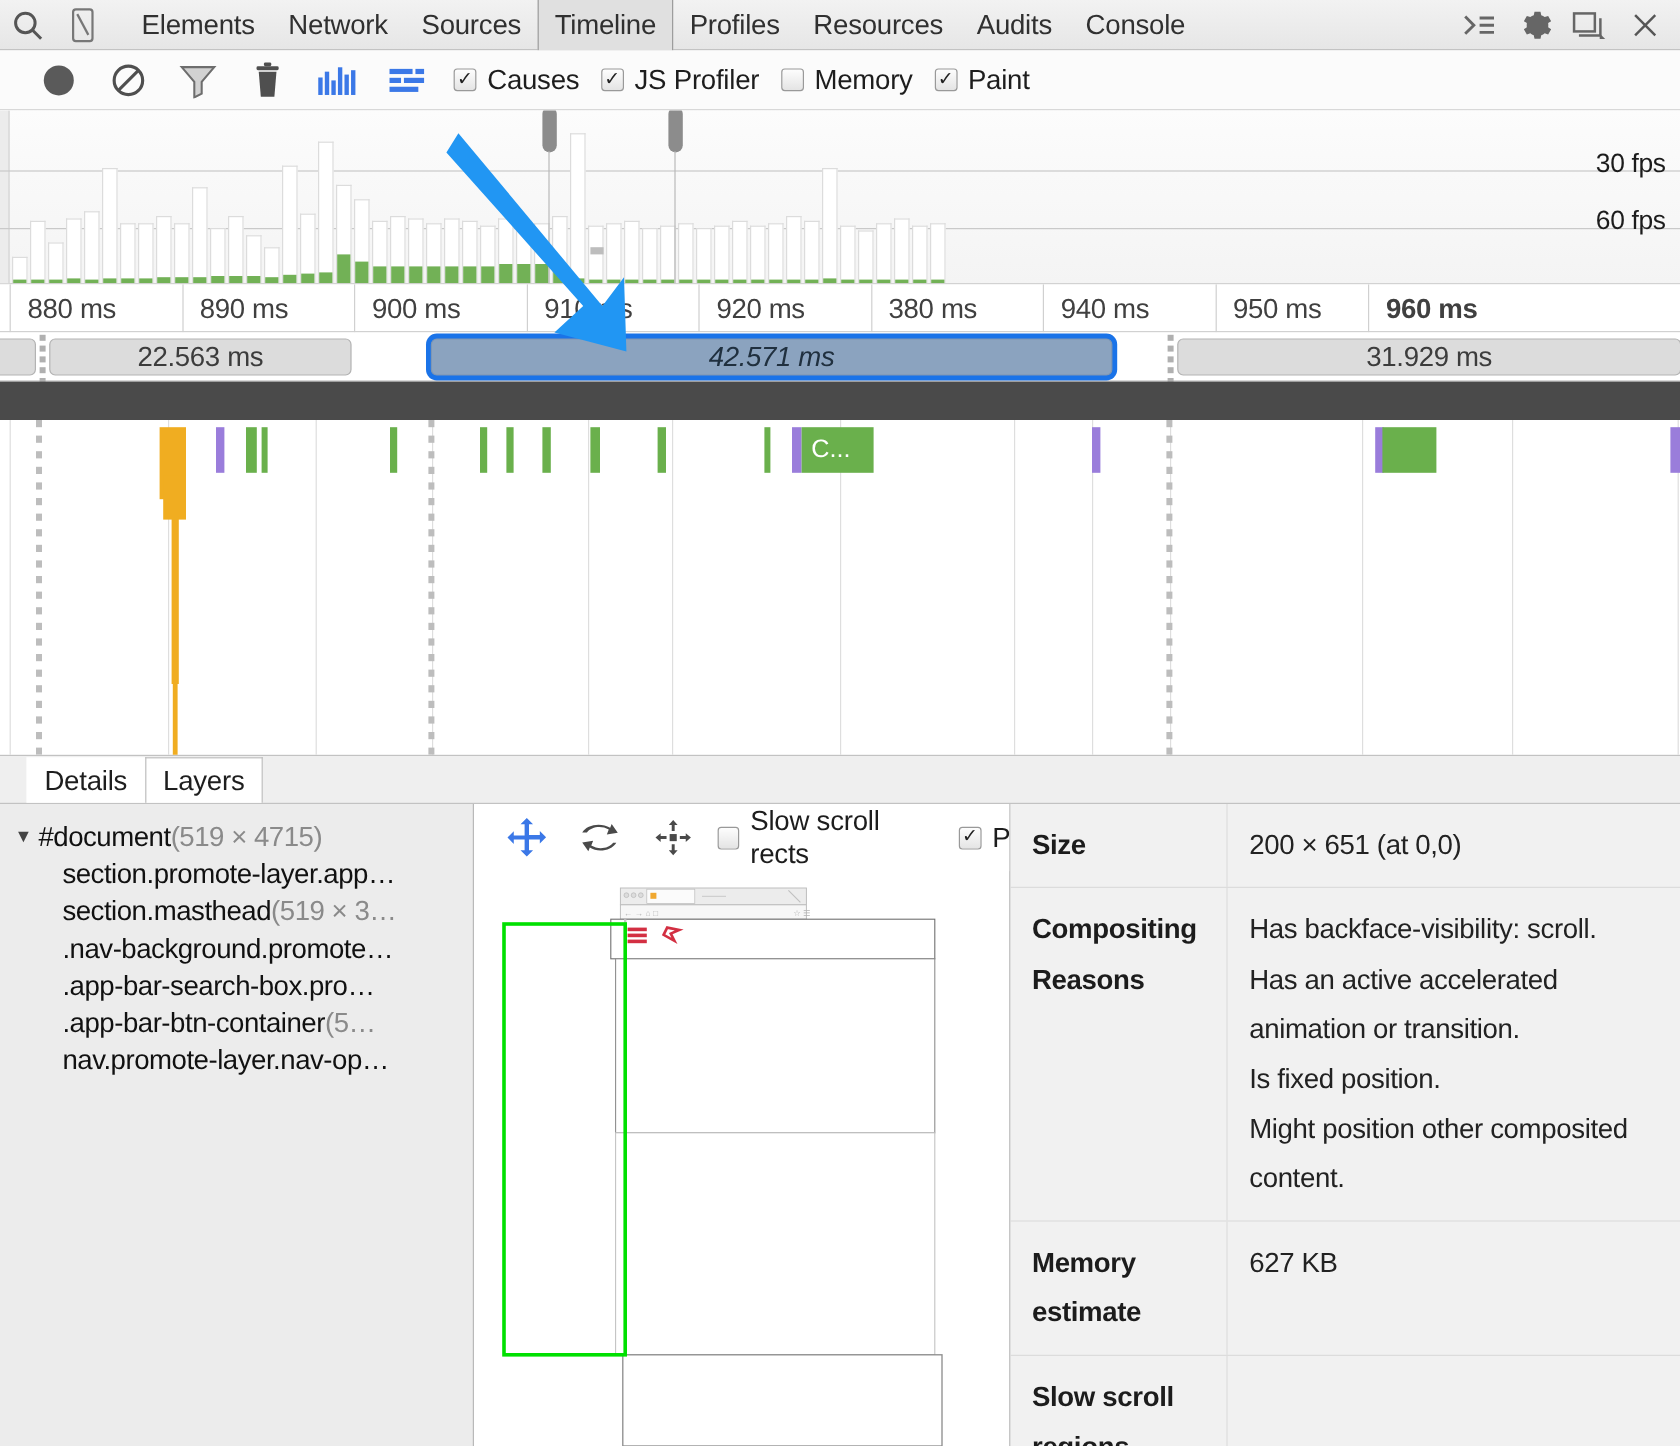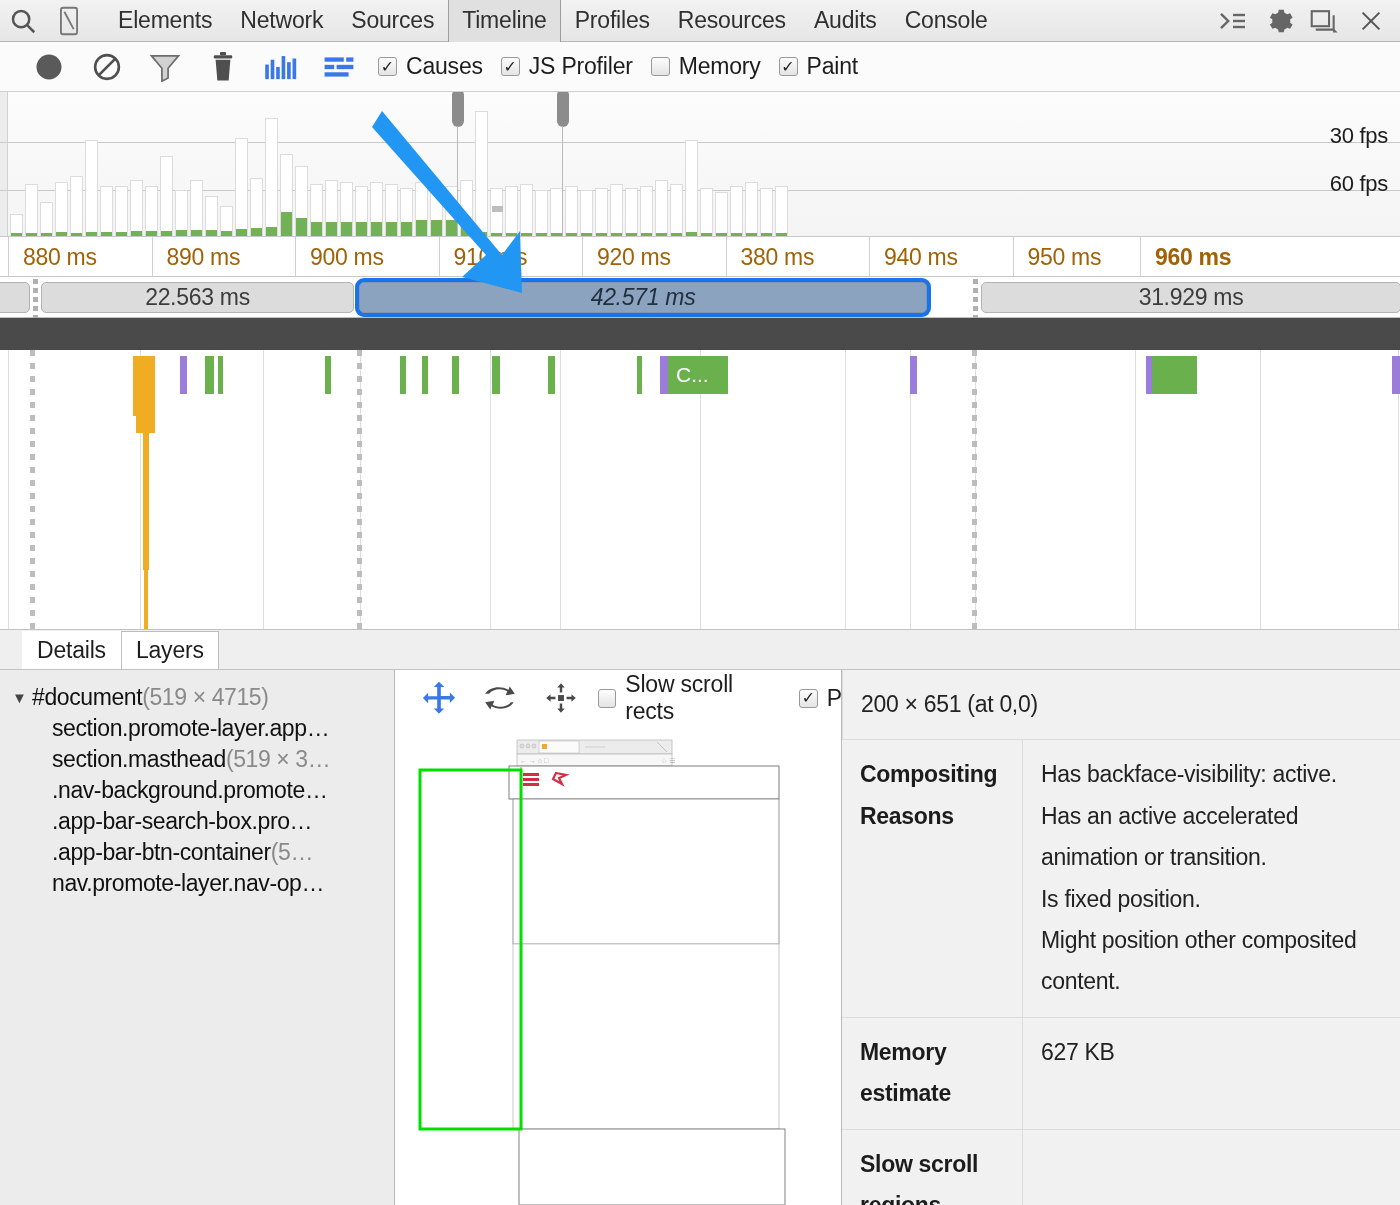--- a/index.html
+++ b/index.html
@@ -74,21 +74,21 @@
   }
   .ov-vline { position: absolute; width: 1px; background: #b9b9b9; }
 
   
   #ruler {
     position: absolute; left: 0; top: 237px; width: 1400px; height: 40px;
     background: #fff; border-bottom: 1px solid #c6c6c6;
   }
   .rtick { position: absolute; top: 0; height: 40px; border-left: 1px solid #d0d0d0; }
   .rtick span {
-    position: absolute; left: 14px; top: 7px; font-size: 23px; color: #a16207;
+    position: absolute; left: 14px; top: 7px; font-size: 23px; color: #404040;
     white-space: nowrap; letter-spacing: -0.3px;
   }
 
   
   #scrubber {
     position: absolute; left: 0; top: 277px; width: 1400px; height: 41px;
     background: #fff; border-bottom: 1px solid #bfbfbf;
   }
   .sc-seg {
     position: absolute; top: 5px; height: 31px; border-radius: 5px;
@@ -456,21 +456,21 @@
   <div class="sc-seg" style="left:-22px;width:52px;"></div>
   <div class="sc-grip" style="left:33px">
     <i></i>
       <i></i>
       <i></i>
       <i></i>
       <i></i>
       <i></i>
       <i></i>
   </div>
-  <div class="sc-seg" style="left:41px;width:313px;">22.563 ms</div>
+  <div class="sc-seg" style="left:41px;width:252px;">22.563 ms</div>
   <div class="sc-seg selected" style="left:359px;width:568px;font-style:italic;">42.571 ms</div>
   <div class="sc-grip" style="left:973px">
     <i></i>
       <i></i>
       <i></i>
       <i></i>
       <i></i>
       <i></i>
       <i></i>
   </div>
@@ -680,28 +680,29 @@
       <rect x="124" y="403" width="266" height="76" fill="#ffffff" stroke="#8c8c8c" stroke-width="1.1"></rect>
 
       <line x1="126" y1="40" x2="126" y2="403" stroke="#c8c8c8" stroke-width="2"></line>
 
       <rect x="25" y="44" width="101" height="359" fill="none" stroke="#00e000" stroke-width="3"></rect>
     </svg>
   </div>
 
   <div id="layer-details">
       <div class="det-row">
+        <div class="det-key">Size</div>
         <div class="det-val">
           <div>200 × 651 (at 0,0)</div>
         </div>
       </div>
       <div class="det-row">
         <div class="det-key">Compositing Reasons</div>
         <div class="det-val">
-          <div>Has backface-visibility: active.</div>
+          <div>Has backface-visibility: scroll.</div>
           <div>Has an active accelerated</div>
           <div>animation or transition.</div>
           <div>Is fixed position.</div>
           <div>Might position other composited</div>
           <div>content.</div>
         </div>
       </div>
       <div class="det-row">
         <div class="det-key">Memory estimate</div>
         <div class="det-val">

